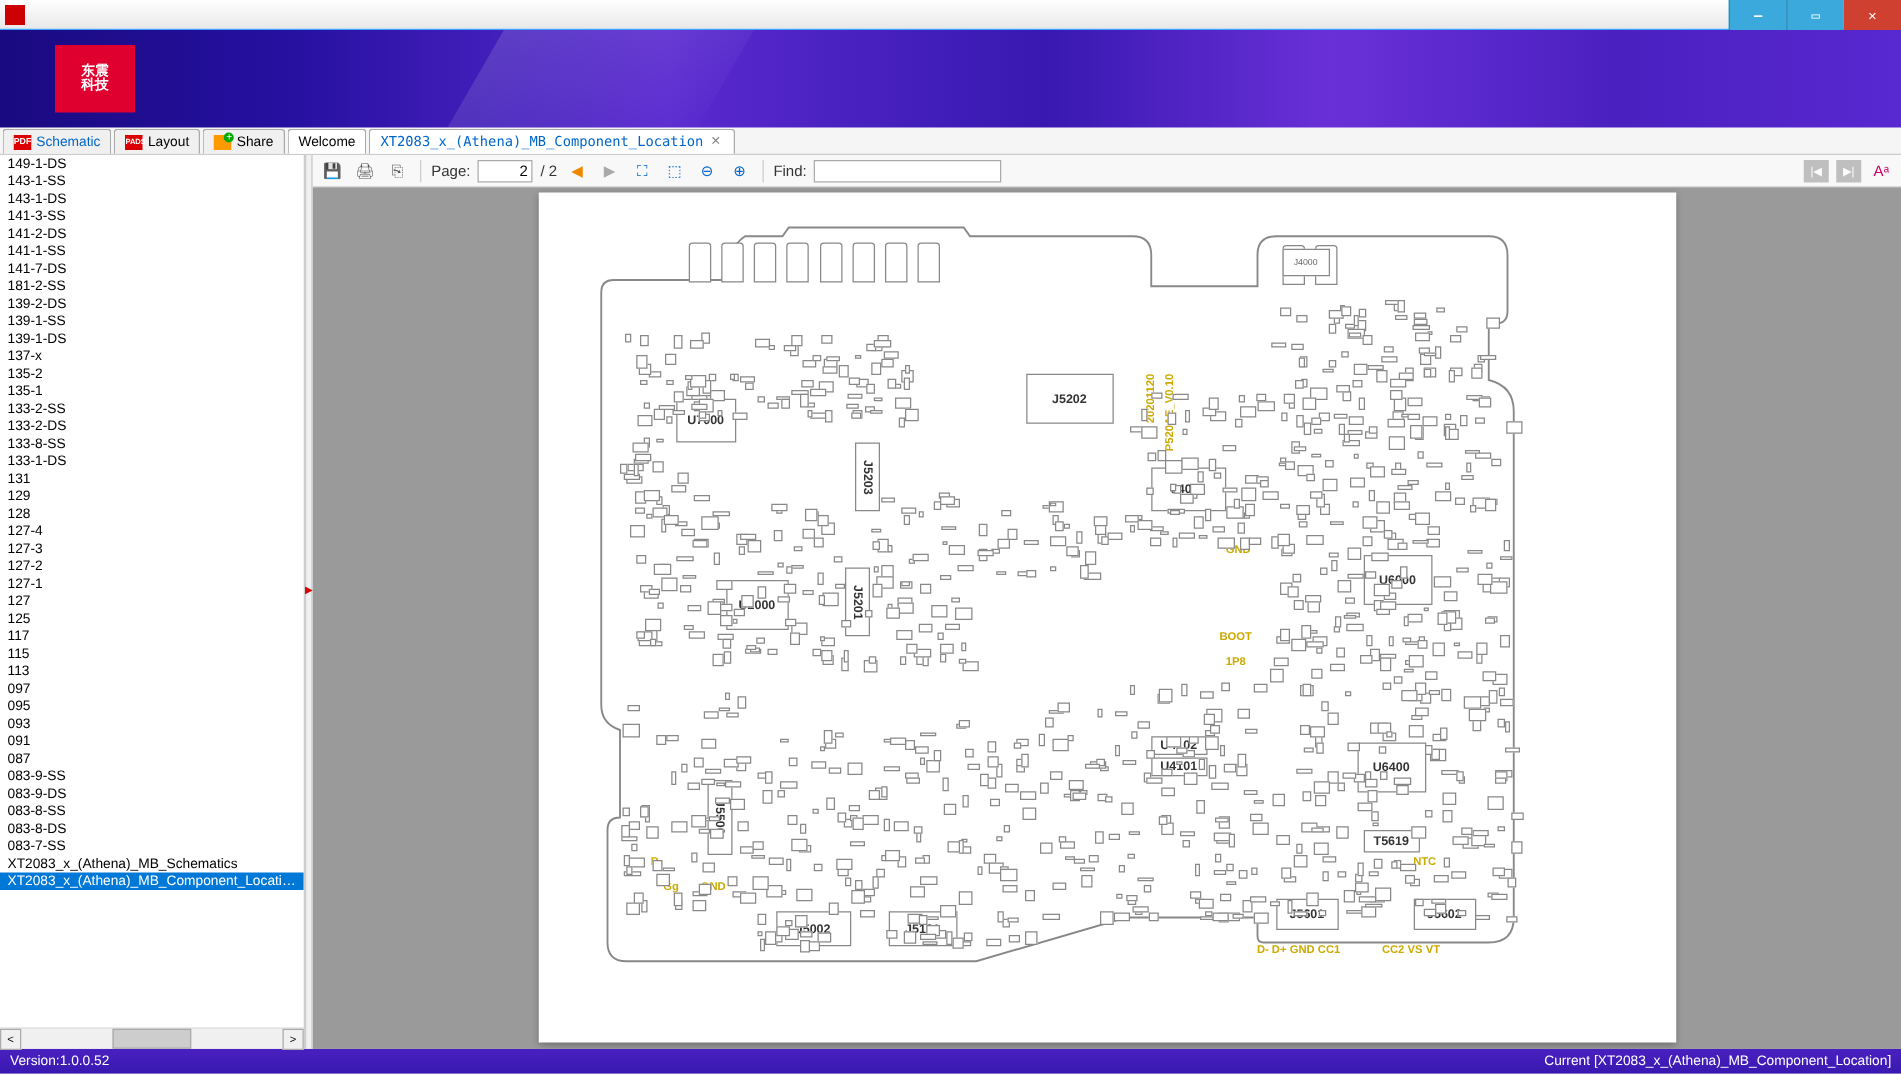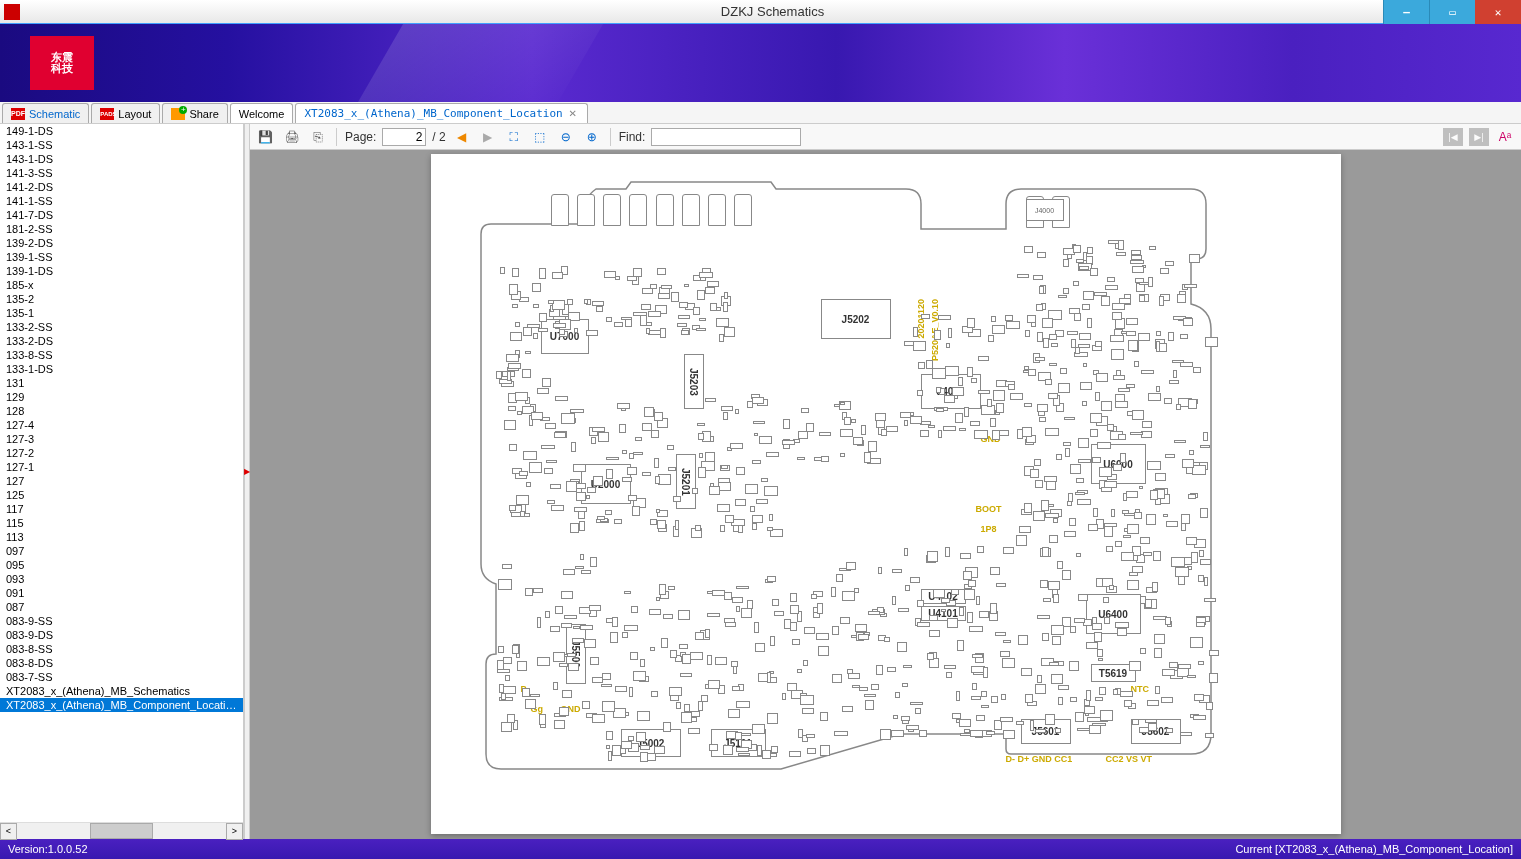--- a/index.html
+++ b/index.html
@@ -4,21 +4,21 @@
 <style>
 *{margin:0;padding:0;box-sizing:border-box;font-family:Tahoma,sans-serif;font-size:11px}
 body{background:#fff;overflow:hidden}
 .titlebar{height:24px;background:linear-gradient(#fff,#e8e8e8);border-bottom:1px solid #40a0ff;display:flex;align-items:center;position:relative}
 .titlebar .icon{width:16px;height:16px;background:#c00;margin:0 4px}
 .titlebar .title{flex:1;text-align:center;font-size:13px;color:#333}
 .winbtns{display:flex;position:absolute;right:0;top:0}
 .winbtn{width:46px;height:24px;display:flex;align-items:center;justify-content:center;font-family:monospace;font-weight:bold}
 .winbtn.min,.winbtn.max{background:#3ba9dc;color:#fff;border-left:1px solid #2a8ab8}
 .winbtn.close{background:#d04030;color:#fff}
-.banner{height:78px;background:linear-gradient(90deg,#1a0a80 0%,#2510a0 15%,#5a2ad0 35%,#3818b0 55%,#6a30d8 70%,#4a20c0 85%,#5828d0 100%);display:flex;align-items:center;padding:0 30px;color:#fff;position:relative;overflow:hidden}
+.banner{height:78px;background:linear-gradient(90deg,#1a0a80 0%,#2510a0 15%,#5a2ad0 35%,#3818b0 55%,#6a30d8 70%,#4a20c0 85%,#5828d0 100%);display:flex;align-items:center;padding:0 44px;color:#fff;position:relative;overflow:hidden}
 .banner::before{content:'';position:absolute;left:25%;top:-20px;width:200px;height:120px;background:linear-gradient(135deg,rgba(255,255,255,0.15),transparent);transform:skewX(-30deg)}
 .logo{width:64px;height:54px;background:#e00030;margin-right:14px;display:flex;flex-direction:column;align-items:center;justify-content:center;font-size:18px;font-weight:bold;line-height:1}
 .brand{font-size:30px;font-weight:bold;font-style:italic}
 .tagline{position:absolute;right:50px;font-size:24px;font-style:italic}
 .tabbar{height:22px;background:#f5f5f5;border-bottom:1px solid #ccc;display:flex;align-items:flex-end;padding-left:2px}
 .tab{height:20px;padding:2px 8px;border:1px solid #aaa;border-bottom:none;border-radius:3px 3px 0 0;margin-right:2px;display:flex;align-items:center;gap:4px;background:#f0f0f0;cursor:pointer}
 .tab.doc{background:#fff}
 .tab.active{background:#fff}
 .tabicon{width:14px;height:12px;display:inline-block}
 .tabicon.pdf{background:#d00;color:#fff;font-size:7px;line-height:12px;text-align:center;font-weight:bold}
@@ -58,21 +58,20 @@
 .comp.big{font-size:10px;font-weight:bold;color:#333}
 .ylabel{position:absolute;font-size:9px;font-weight:bold;color:#ca0}
 .statusbar{height:20px;background:linear-gradient(#4a20c0,#3818b0);color:#fff;display:flex;align-items:center;padding:0 8px;font-family:'Courier New',monospace;font-size:12px}
 .statusbar .right{margin-left:auto}
 </style>
 </head>
 <body>
 
 <div class="titlebar">
   <div class="icon"></div>
-  <div class="title">DZKJ Schematics</div>
   <div class="winbtns">
     <div class="winbtn min">—</div>
     <div class="winbtn max">▭</div>
     <div class="winbtn close">✕</div>
   </div>
 </div>
 
 <div class="banner">
   <div class="logo">
     <span>东震</span>
@@ -109,21 +108,21 @@
         <div class="sideitem">143-1-SS</div>
         <div class="sideitem">143-1-DS</div>
         <div class="sideitem">141-3-SS</div>
         <div class="sideitem">141-2-DS</div>
         <div class="sideitem">141-1-SS</div>
         <div class="sideitem">141-7-DS</div>
         <div class="sideitem">181-2-SS</div>
         <div class="sideitem">139-2-DS</div>
         <div class="sideitem">139-1-SS</div>
         <div class="sideitem">139-1-DS</div>
-        <div class="sideitem">185-x</div>
+        <div class="sideitem">137-x</div>
         <div class="sideitem">135-2</div>
         <div class="sideitem">135-1</div>
         <div class="sideitem">133-2-SS</div>
         <div class="sideitem">133-2-DS</div>
         <div class="sideitem">133-8-SS</div>
         <div class="sideitem">133-1-DS</div>
         <div class="sideitem">131</div>
         <div class="sideitem">129</div>
         <div class="sideitem">128</div>
         <div class="sideitem">127-4</div>

